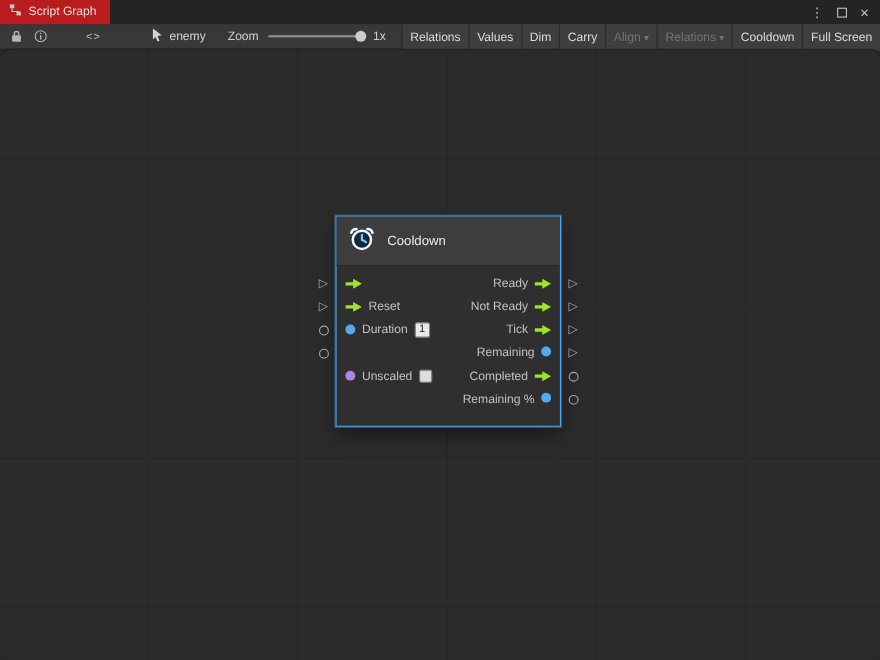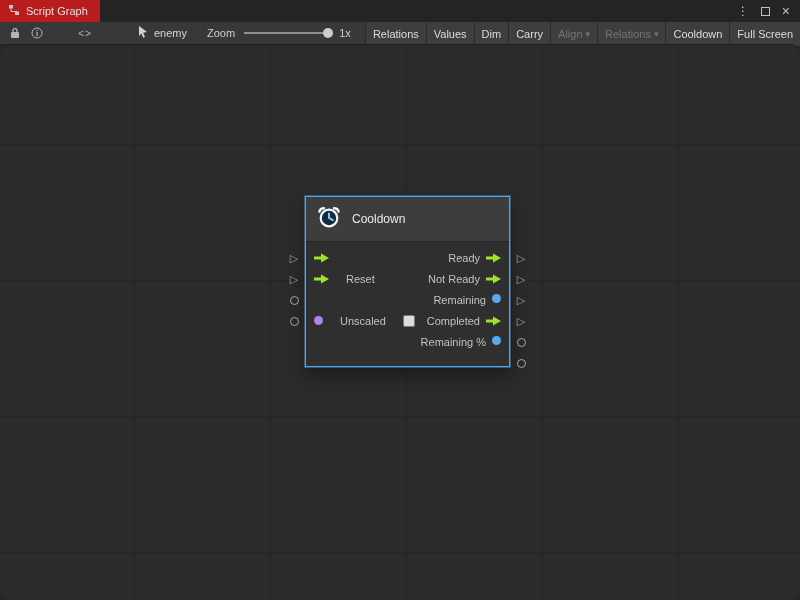--- a/index.html
+++ b/index.html
@@ -37,21 +37,21 @@
     background-size: 136px 136px;
     background-position: -2px 99px; border-radius: 10px; }
 
   
   .node { position: absolute; left: 305px; top: 151px; width: 205px; background: #2f2f2f;
     border: 1px solid #4ba6ec; box-shadow: 0 0 0 1px rgba(70,160,235,.45), 0 8px 16px rgba(0,0,0,.4); }
   .node-header { height: 45px; background: #3d3d3d; display: flex; align-items: center; gap: 10px; padding: 0 10px; border-bottom: 1px solid #252525; }
   .node-title { color: #e8e8e8; font-size: 12px; }
   .node-body { padding: 5px 0 14px; }
   .row { height: 21px; display: flex; align-items: center; padding: 0 8px; }
-  .pgroup-l { display: flex; align-items: center; gap: 17px; }
+  .pgroup-l { display: flex; align-items: center; gap: 6px; }
   .pgroup-r { margin-left: auto; display: flex; gap: 6px; }
   .plabel { font-size: 11px; color: #c2c2c2; white-space: nowrap; }
   .dot { width: 9px; height: 9px; border-radius: 50%; display: inline-block; }
   .dot.value { background: #55aaef; }
   .dot.bool { background: #b283e6; }
   .flow-arrow { display: flex; align-items: center; }
   .field { min-width: 14px; height: 14px; background: #e9e9e9; border: 1px solid #7e7e7e; border-radius: 2px;
     color: #1a1a1a; font-size: 10px; display: flex; align-items: center; justify-content: center; padding: 0 2px; }
   .checkbox { width: 12px; height: 12px; background: #dcdcdc; border: 1px solid #7a7a7a; border-radius: 2px; display: inline-block; }
 
@@ -197,20 +197,35 @@
           <div class="pgroup-r">
             <span class="plabel">Not Ready</span>
             <span class="flow-arrow">
               <svg width="15" height="10" viewBox="0 0 15 10">
                   <path d="M0 3.5h7v-3L15 5 7 9.5v-3H0z" fill="#9fe42b"></path>
                 </svg>
             </span>
           </div>
         </div>
 
+        <div class="row">
+          <div class="pgroup-l">
+            <span class="dot value"></span>
+            <span class="plabel">Duration</span>
+            <span class="field">1</span>
+          </div>
+          <div class="pgroup-r">
+            <span class="plabel">Tick</span>
+            <span class="flow-arrow">
+              <svg width="15" height="10" viewBox="0 0 15 10">
+                  <path d="M0 3.5h7v-3L15 5 7 9.5v-3H0z" fill="#9fe42b"></path>
+                </svg>
+            </span>
+          </div>
+        </div>
 
         <div class="row">
           <div class="pgroup-l"></div>
           <div class="pgroup-r">
             <span class="plabel">Remaining</span>
             <span class="dot value"></span>
           </div>
         </div>
 
         <div class="row">

